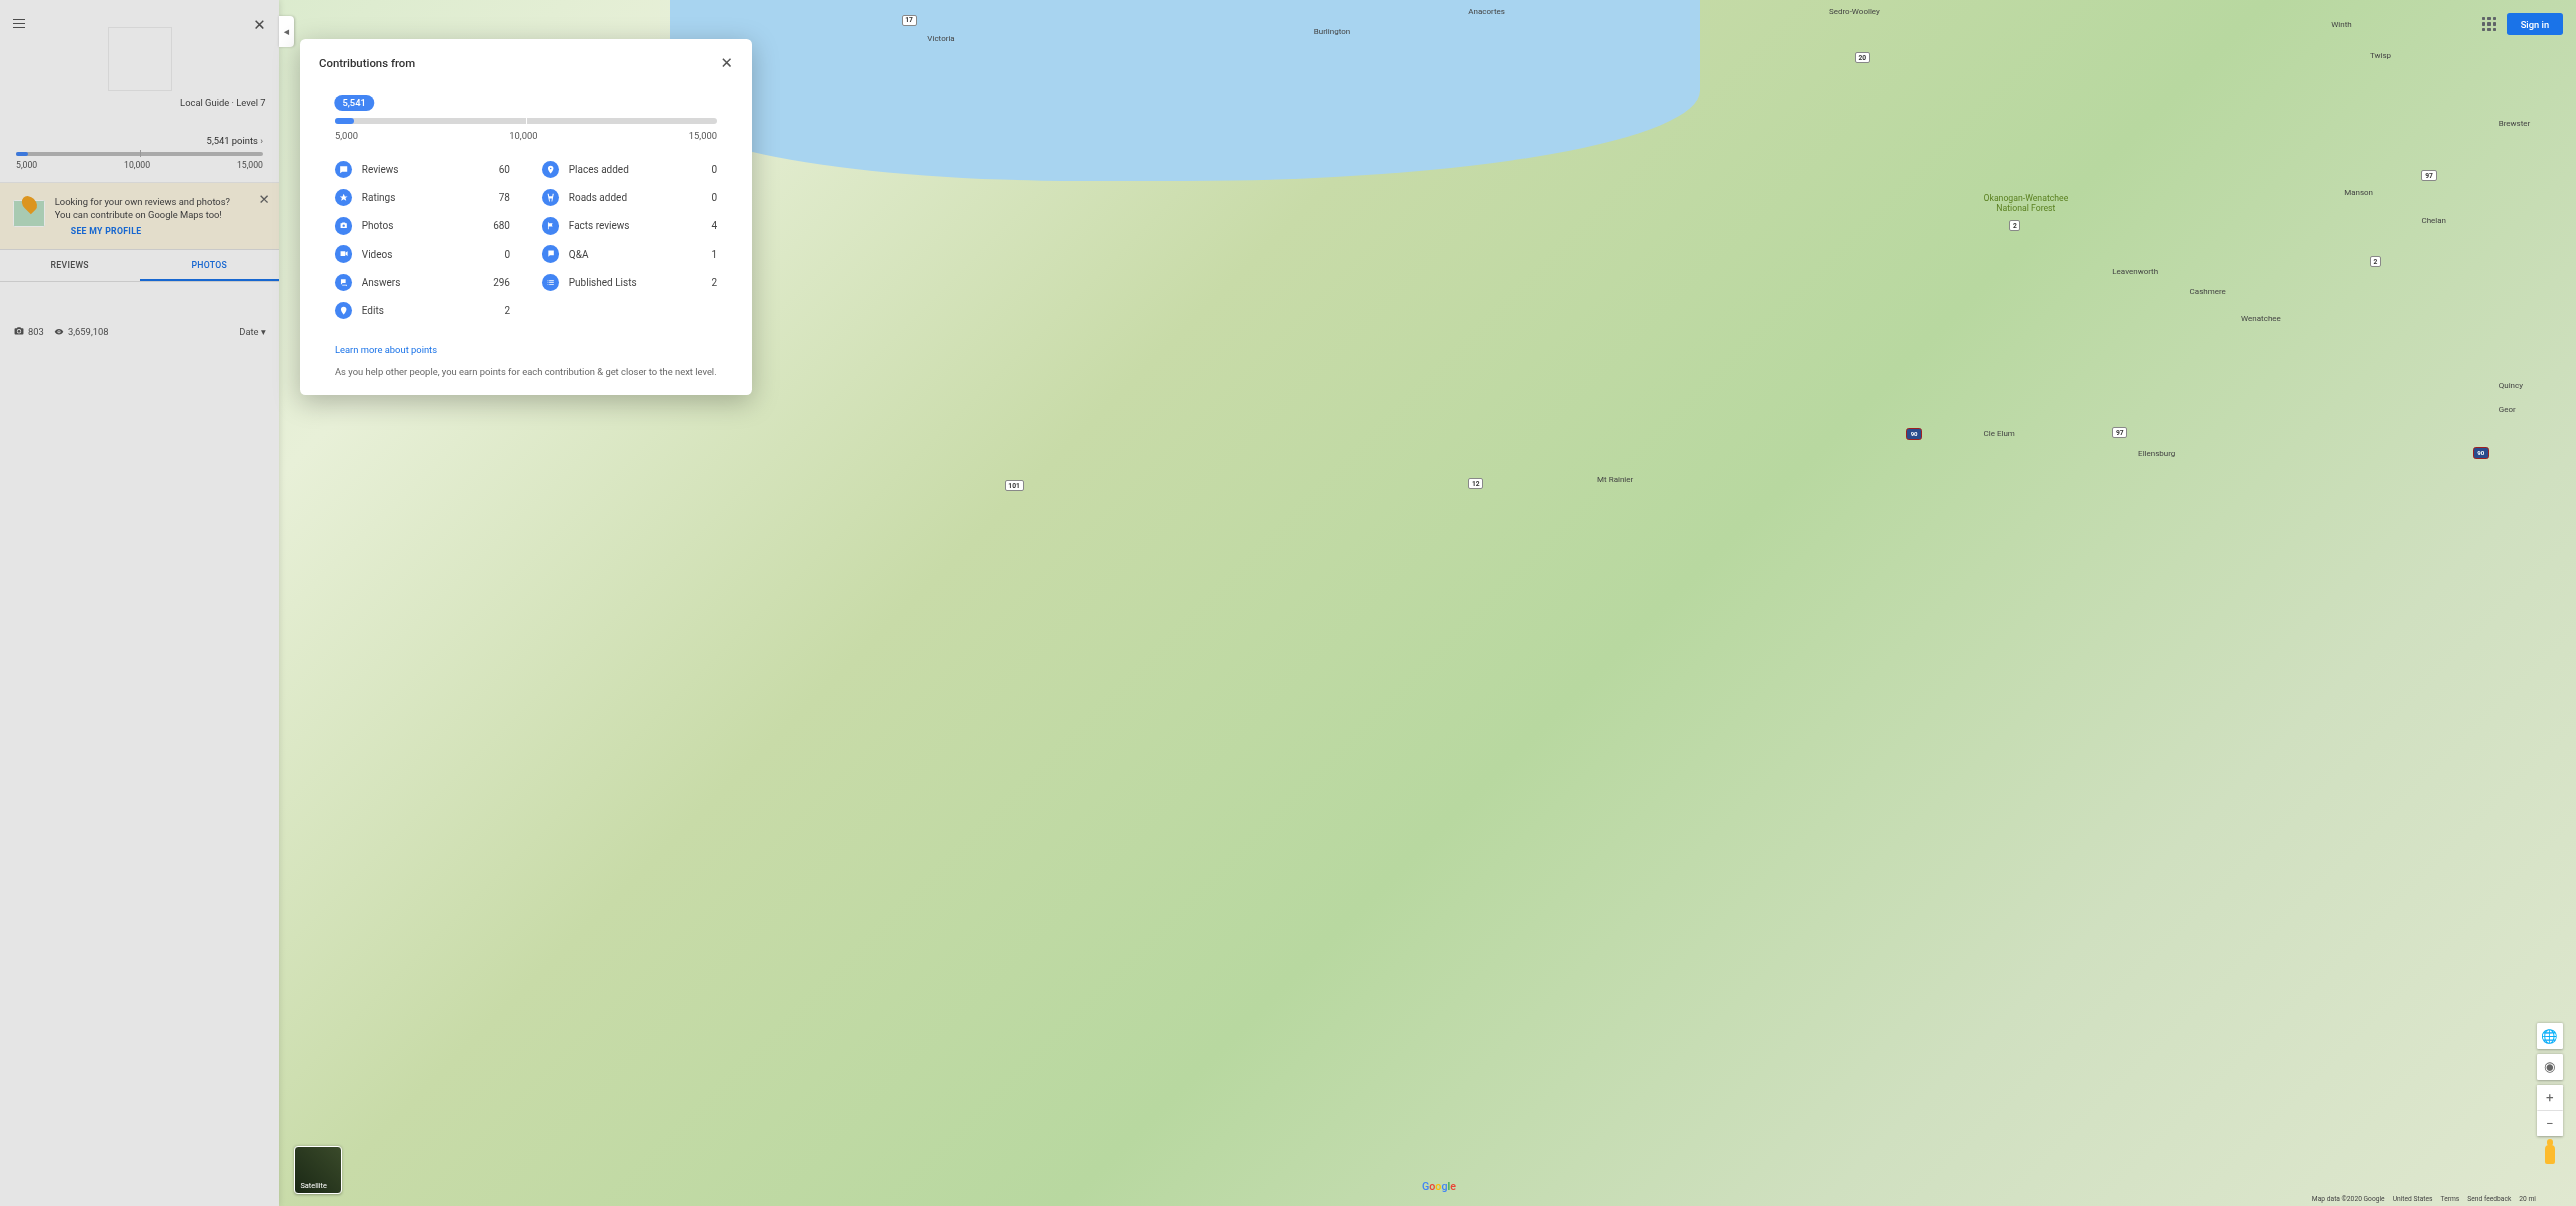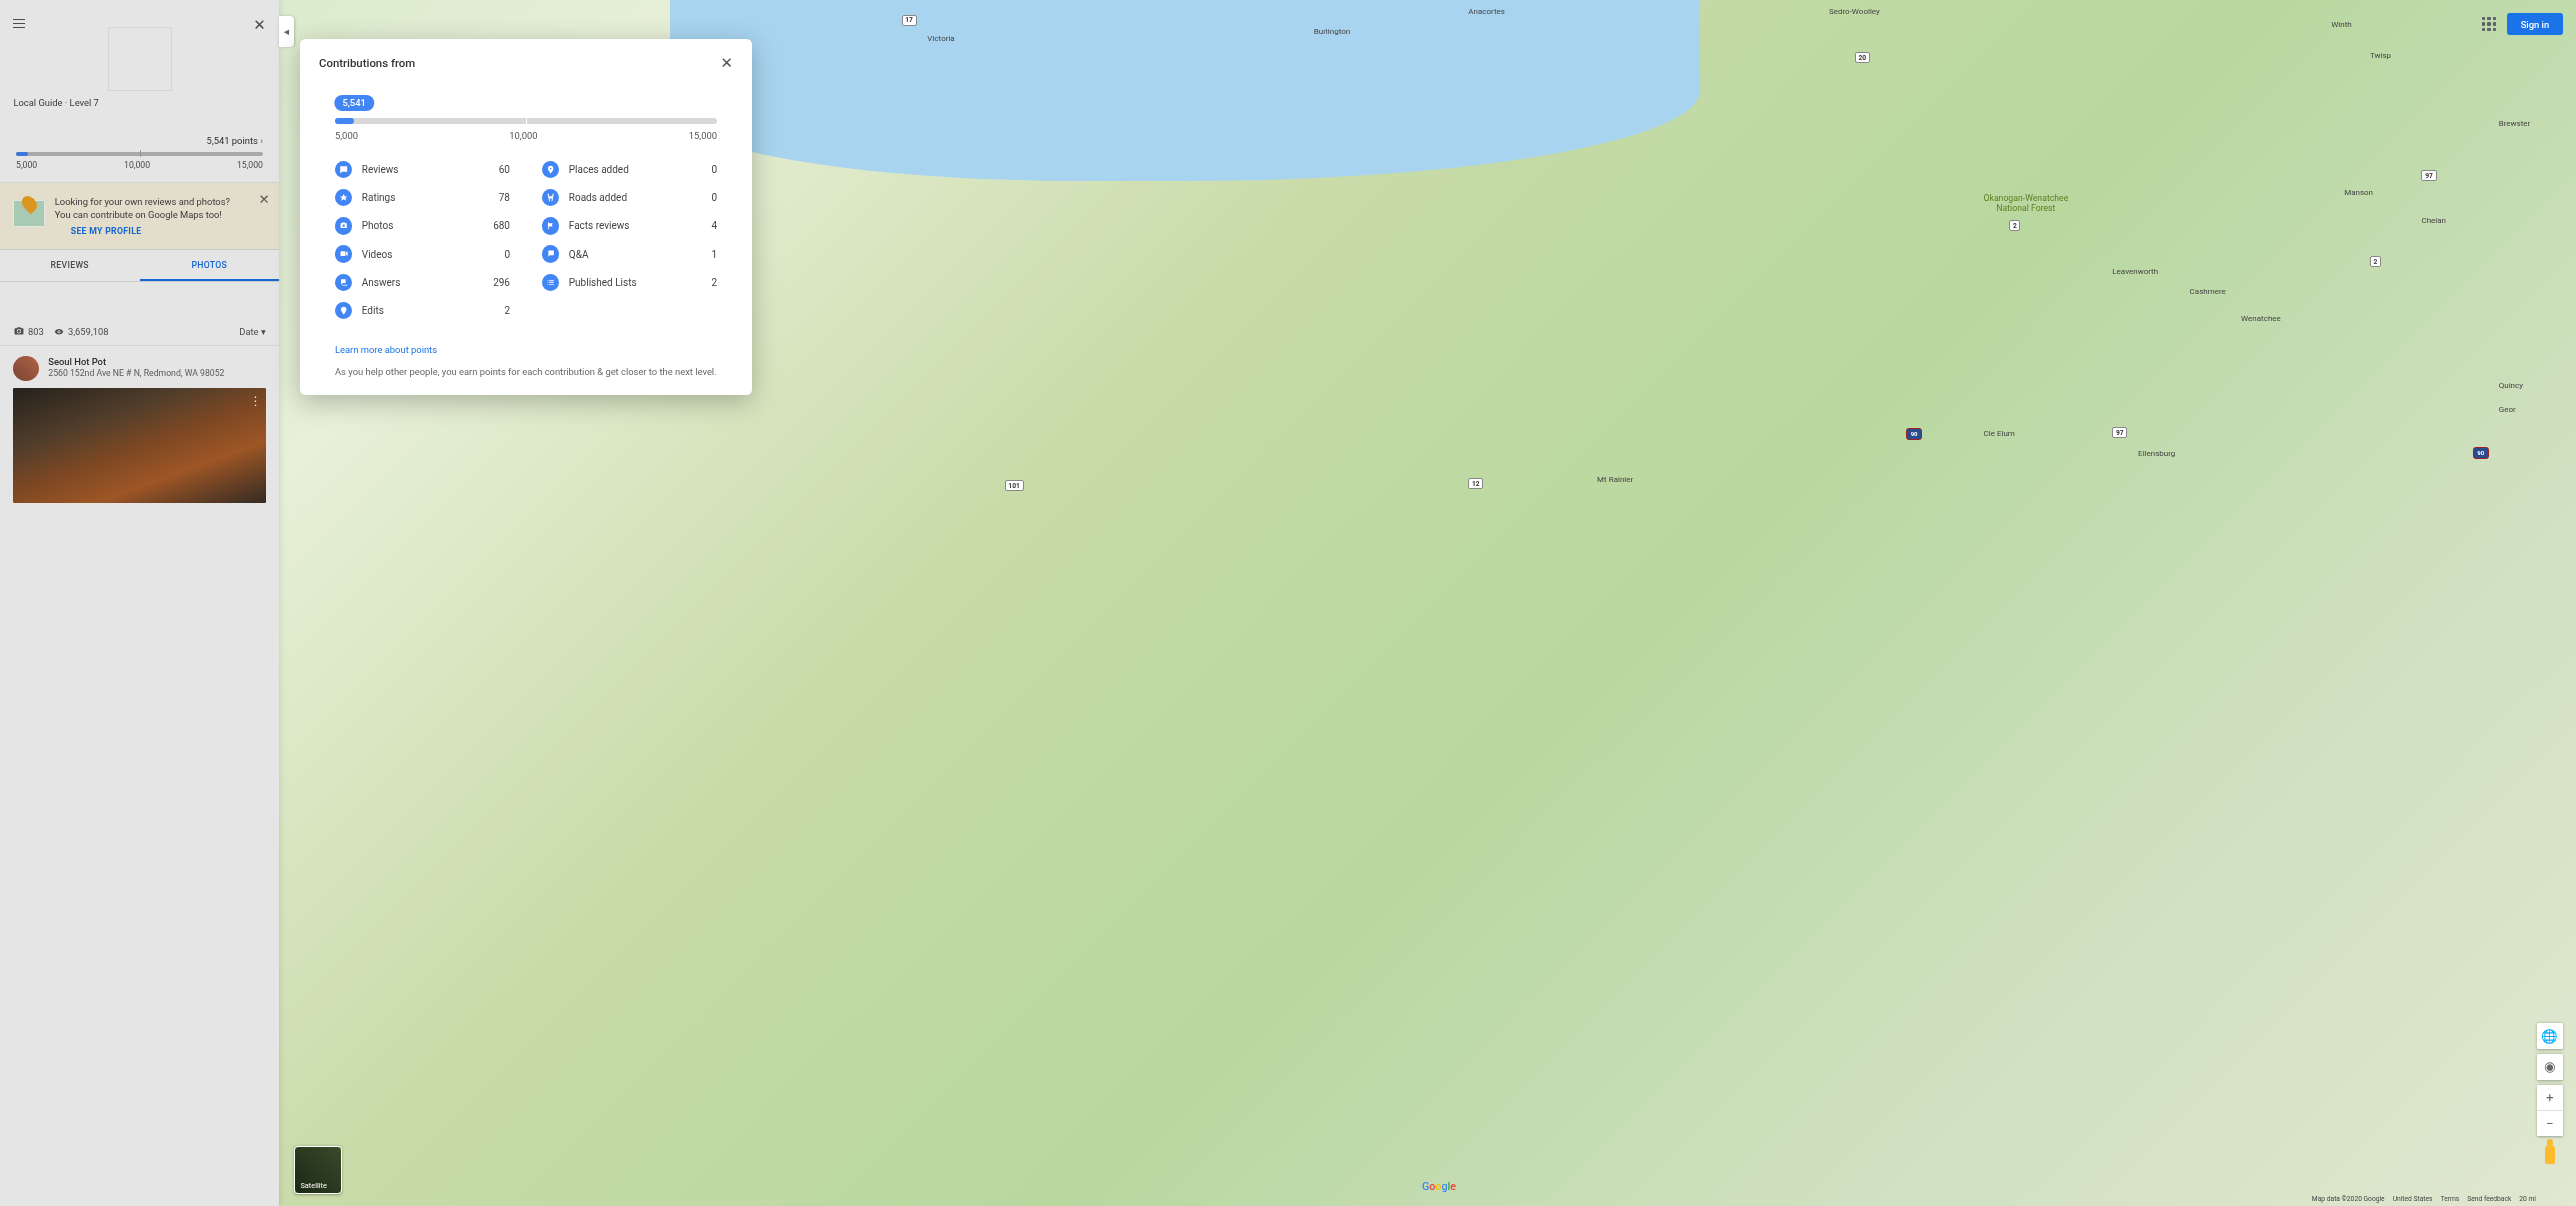--- a/index.html
+++ b/index.html
@@ -12,21 +12,21 @@
 
 .sidebar { position: absolute; left: 0; top: 0; width: 279px; height: 100%; background: #fff; z-index: 10; box-shadow: 0 0 6.7px rgba(0,0,0,0.15); overflow-y: auto; }
 .sidebar-dimmed { position: absolute; inset: 0; background: rgba(0,0,0,0.1); z-index: 15; pointer-events: none; width: 279px; }
 
 .sidebar-header { position: relative; padding: 13.4px; }
 .menu-btn { position: absolute; left: 13.4px; top: 16px; width: 16px; height: 16px; cursor: pointer; }
 .menu-btn span { display: block; width: 12px; height: 1.3px; background: #555; margin: 2.7px 0; }
 .close-x { position: absolute; right: 13.4px; top: 16px; font-size: 14.8px; color: #555; cursor: pointer; }
 
 .avatar-box { width: 64px; height: 64px; background: #fff; margin: 13.4px auto 6.7px; border: 0.7px solid #eee; }
-.level-text { text-align: left; color: #444; font-size: 9.4px; margin-bottom: 13.4px; }
+.level-text { text-align: right; color: #444; font-size: 9.4px; margin-bottom: 13.4px; }
 
 .points-row { text-align: right; padding: 0 16px 5.4px; font-size: 9.4px; color: #333; }
 .points-row::after { content: " ›"; color: #666; }
 .mini-progress { margin: 0 16px; height: 4px; background: #bdbdbd; border-radius: 2px; position: relative; }
 .mini-progress-fill { width: 5%; height: 100%; background: #4285f4; border-radius: 2px; }
 .mini-progress-mid { position: absolute; left: 50%; top: -1.3px; width: 0.7px; height: 6.7px; background: #aaa; }
 .mini-labels { display: flex; justify-content: space-between; padding: 4px 16px 12px; font-size: 8.7px; color: #555; }
 
 .profile-banner { background: #fdf6e3; padding: 12px 13.4px; display: flex; align-items: flex-start; position: relative; border-top: 0.7px solid #eee; }
 .banner-icon { width: 32px; height: 32px; margin-right: 9.4px; flex-shrink: 0; position: relative; }
@@ -202,33 +202,20 @@
     <span>803</span>
     <span class="stats-sep"></span>
     <svg width="12" height="9.4" viewBox="0 0 24 24" fill="#555">
         <path d="M12 5C7 5 2.7 8 1 12c1.7 4 6 7 11 7s9.3-3 11-7c-1.7-4-6-7-11-7zm0 11a4 4 0 110-8 4 4 0 010 8z"></path>
         <circle cx="12" cy="12" r="2"></circle>
       </svg>
     <span>3,659,108</span>
     <div class="date-sel"><span>Date</span> ▾</div>
   </div>
 
-  <div class="photo-card">
-    <div class="card-head">
-      <div class="card-avatar"></div>
-      <div>
-        <div class="card-title">Seoul Hot Pot</div>
-        <div class="card-addr">2560 152nd Ave NE # N, Redmond, WA 98052</div>
-      </div>
-    </div>
-    <div class="card-img-wrap">
-      <div class="card-img"></div>
-      <div class="card-more">⋮</div>
-    </div>
-  </div>
 </div>
 <div class="sidebar-dimmed"></div>
 
 <div class="collapse-handle">◂</div>
 
 <div class="modal">
   <div class="modal-head">
     <div class="modal-title">Contributions from</div>
     <div class="modal-close">✕</div>
   </div>

